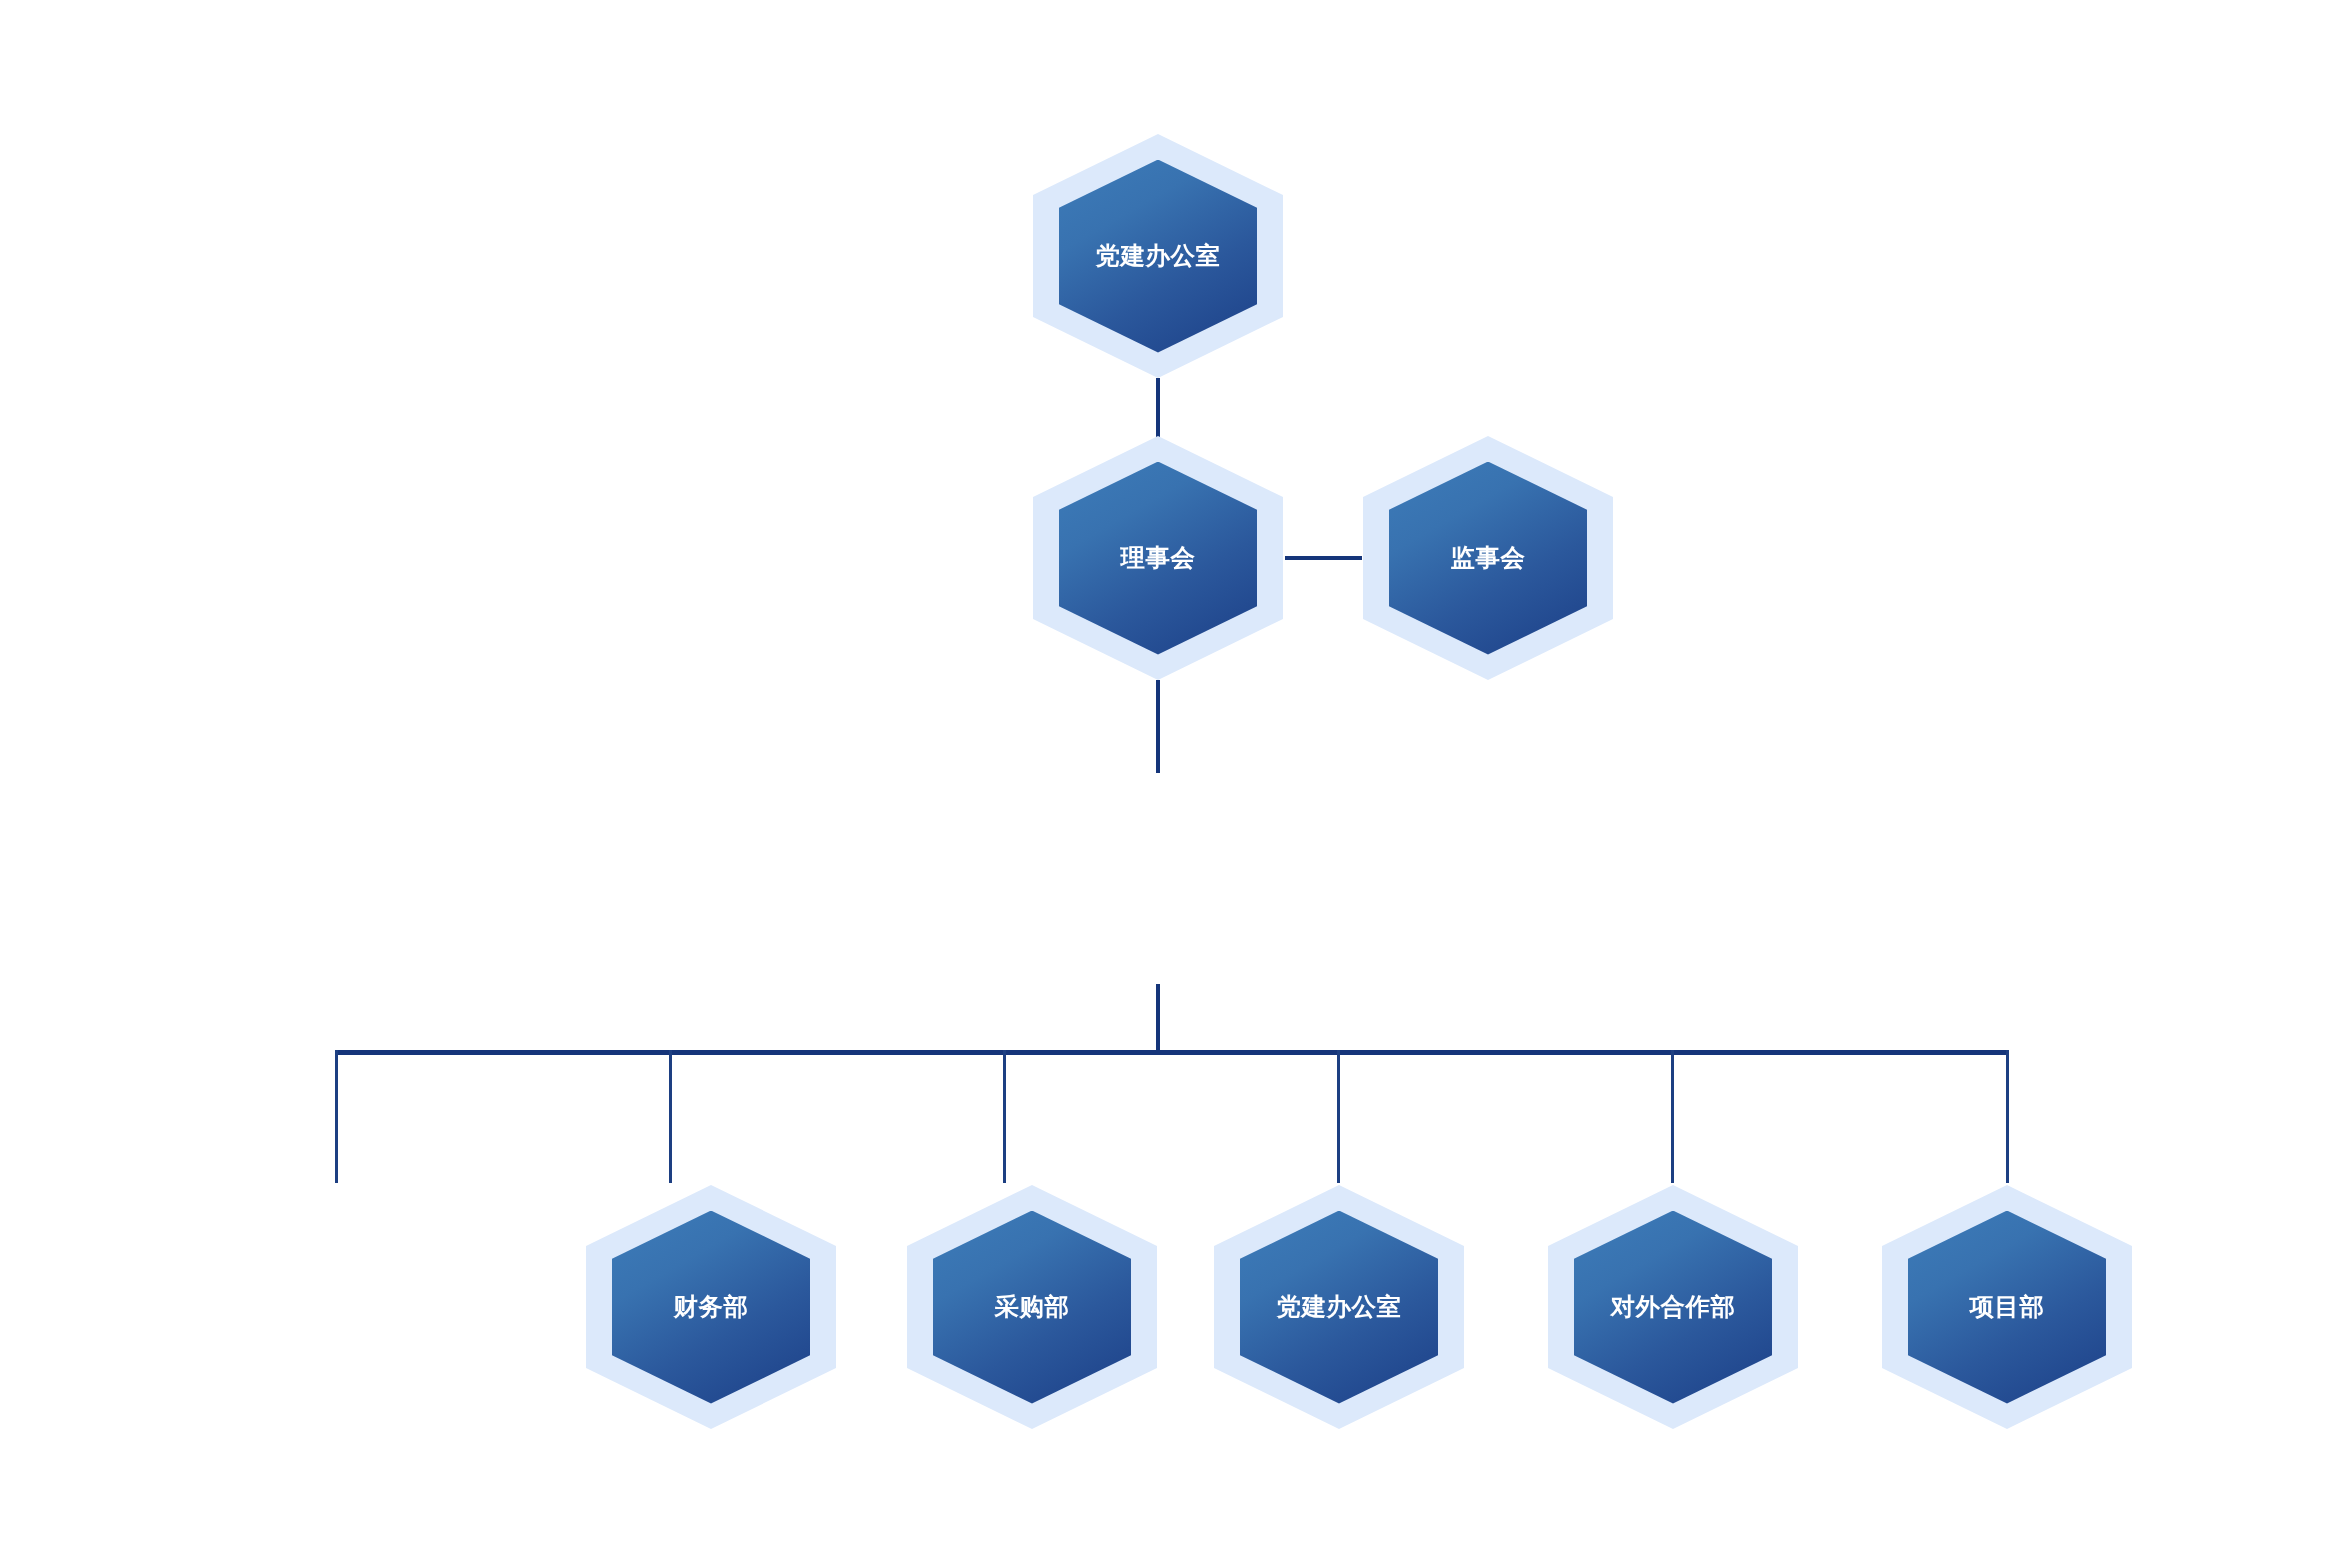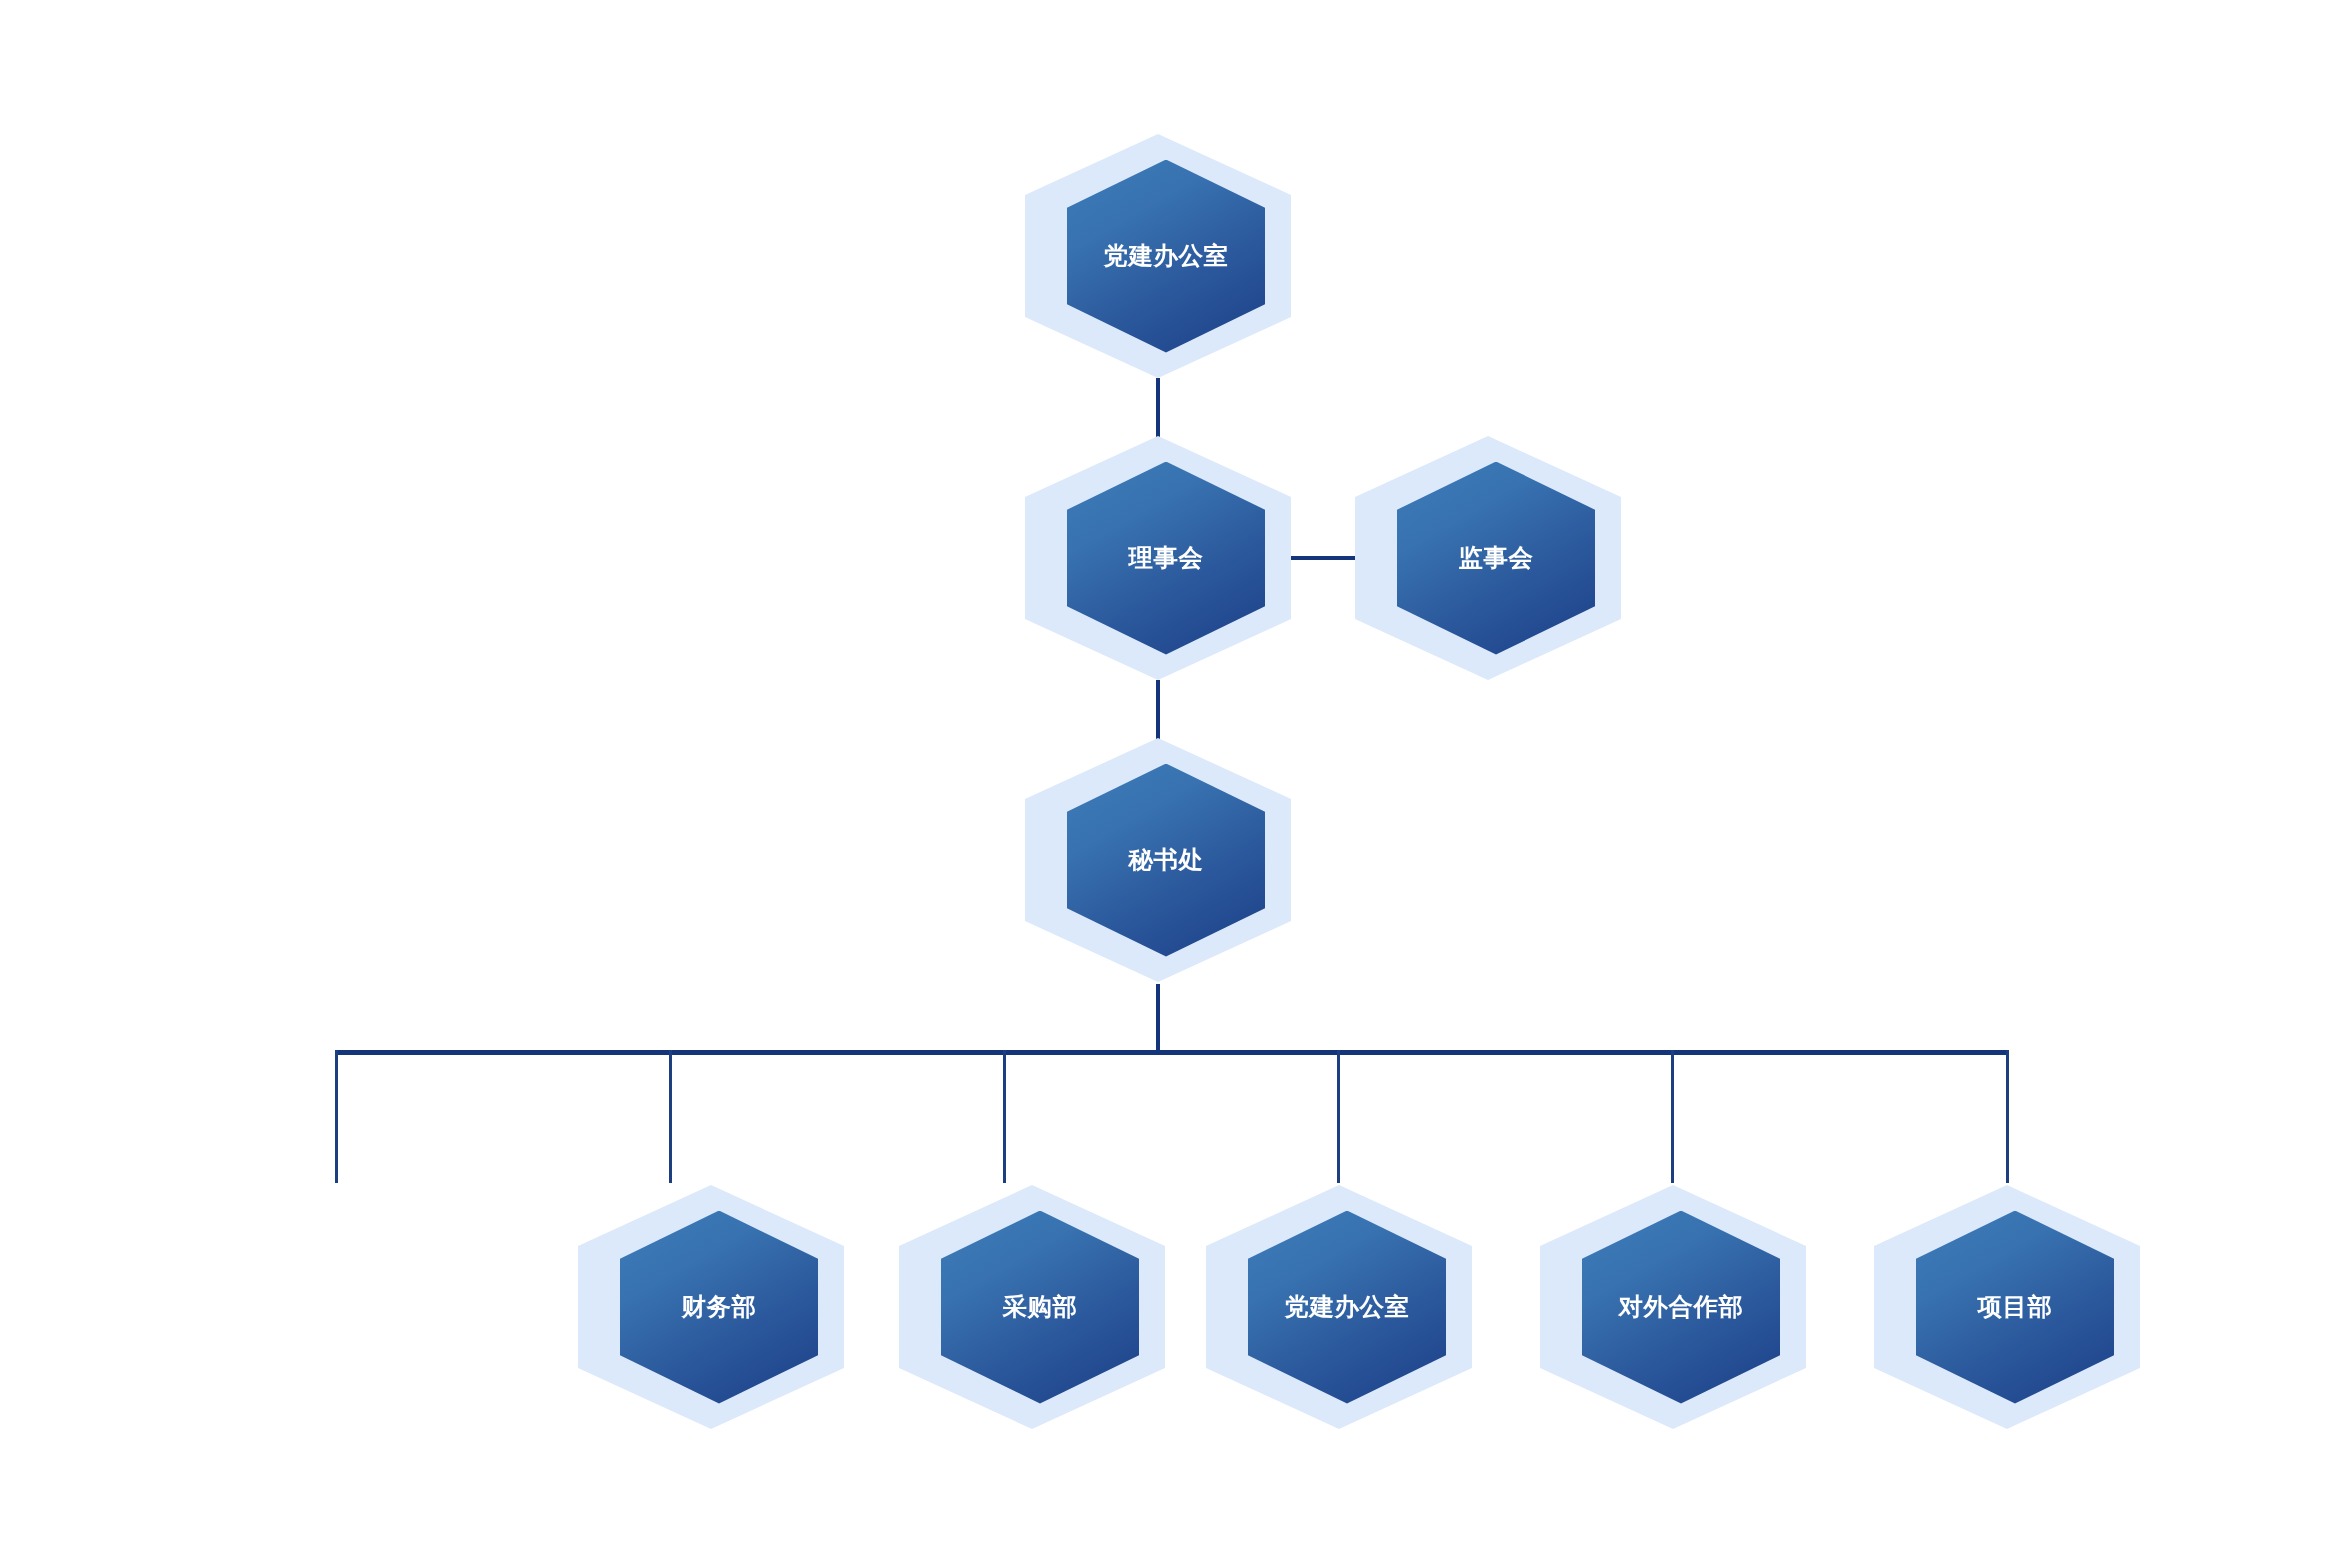--- a/index.html
+++ b/index.html
@@ -46,21 +46,20 @@
     transform: translate(-50%, -50%);
   }
   .halo {
     position: relative;
     display: flex;
     align-items: center;
     justify-content: center;
     background: #dce9fb;
     -webkit-clip-path: polygon(50% 0%, 100% 25%, 100% 75%, 50% 100%, 0% 75%, 0% 25%);
     clip-path: polygon(50% 0%, 100% 25%, 100% 75%, 50% 100%, 0% 75%, 0% 25%);
-    padding-left: 16px;
   }
   .core {
     display: flex;
     align-items: center;
     justify-content: center;
     background: linear-gradient(150deg, #3d7cb9 0%, #3872b0 30%, #2b589c 62%, #1c3f87 100%);
     -webkit-clip-path: polygon(50% 0%, 100% 25%, 100% 75%, 50% 100%, 0% 75%, 0% 25%);
     clip-path: polygon(50% 0%, 100% 25%, 100% 75%, 50% 100%, 0% 75%, 0% 25%);
   }
   .node-label {
@@ -116,27 +115,20 @@
   </div>
 
   <div class="node sz-std" style="left:1488px; top:558px;">
     <div class="halo">
       <div class="core">
         <span class="node-label">监事会</span>
       </div>
     </div>
   </div>
 
-  <div class="node sz-std" style="left:1158px; top:860px;">
-    <div class="halo">
-      <div class="core">
-        <span class="node-label">秘书处</span>
-      </div>
-    </div>
-  </div>
 
 
   <div class="node sz-std" style="left:670px; top:1307px;margin-left:41px;">
     <div class="halo">
       <div class="core">
         <span class="node-label">财务部</span>
       </div>
     </div>
   </div>
 

